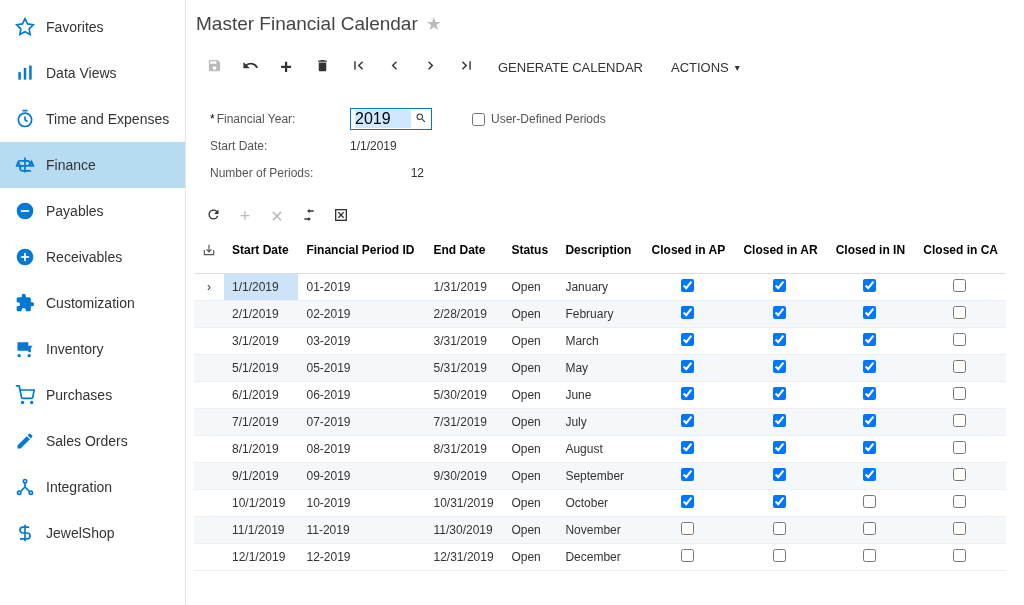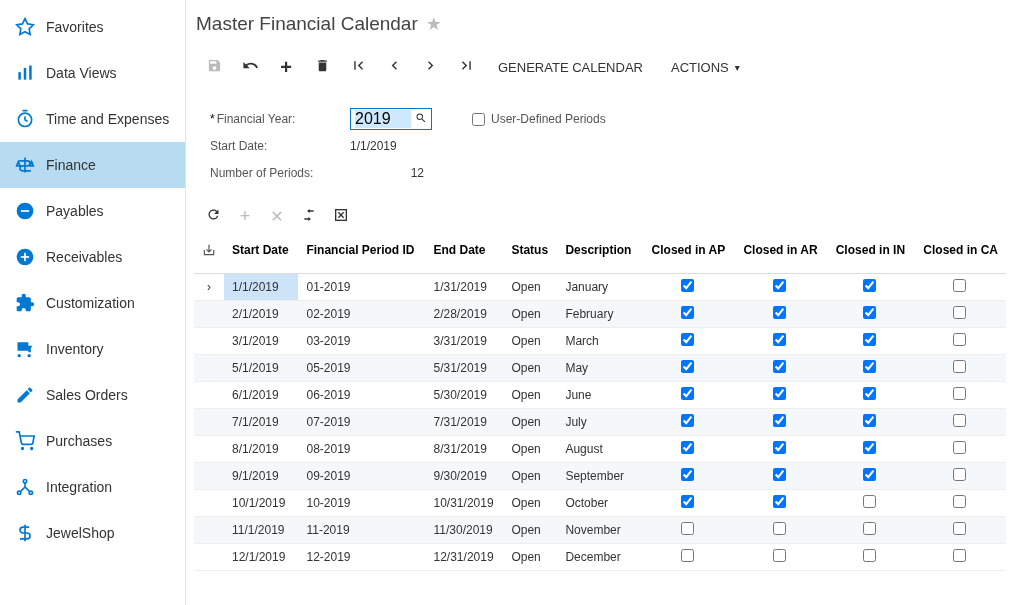--- a/index.html
+++ b/index.html
@@ -249,35 +249,35 @@
     <div class="sidebar-item">
       <span class="icon">
         <svg viewBox="0 0 24 24" fill="#0078d4">
           <path d="M3 4h13v10H3zM16 8h5l-2 3v5h-3zM5 18a2 2 0 100 4 2 2 0 000-4zm12 0a2 2 0 100 4 2 2 0 000-4z"></path>
         </svg>
       </span>
       <span>Inventory</span>
     </div>
     <div class="sidebar-item">
       <span class="icon">
-        <svg viewBox="0 0 24 24" fill="#0078d4">
-          <path d="M3 17.25V21h3.75L17.81 9.94l-3.75-3.75L3 17.25zM20.71 7.04a1 1 0 000-1.41l-2.34-2.34a1 1 0 00-1.41 0l-1.83 1.83 3.75 3.75 1.83-1.83z"></path>
-        </svg>
-      </span>
-      <span>Sales Orders</span>
-    </div>
-    <div class="sidebar-item">
-      <span class="icon">
         <svg viewBox="0 0 24 24" fill="none" stroke="#0078d4" stroke-width="2">
           <circle cx="9" cy="21" r="1"></circle>
           <circle cx="20" cy="21" r="1"></circle>
           <path d="M1 1h4l2.68 13.39a2 2 0 002 1.61h9.72a2 2 0 002-1.61L23 6H6"></path>
         </svg>
       </span>
       <span>Purchases</span>
+    </div>
+    <div class="sidebar-item">
+      <span class="icon">
+        <svg viewBox="0 0 24 24" fill="#0078d4">
+          <path d="M3 17.25V21h3.75L17.81 9.94l-3.75-3.75L3 17.25zM20.71 7.04a1 1 0 000-1.41l-2.34-2.34a1 1 0 00-1.41 0l-1.83 1.83 3.75 3.75 1.83-1.83z"></path>
+        </svg>
+      </span>
+      <span>Sales Orders</span>
     </div>
     <div class="sidebar-item">
       <span class="icon">
         <svg viewBox="0 0 24 24" fill="none" stroke="#0078d4" stroke-width="2">
           <circle cx="12" cy="5" r="2"></circle>
           <circle cx="5" cy="19" r="2"></circle>
           <circle cx="19" cy="19" r="2"></circle>
           <path d="M12 7v5m0 0l-5 5m5-5l5 5"></path>
         </svg>
       </span>

